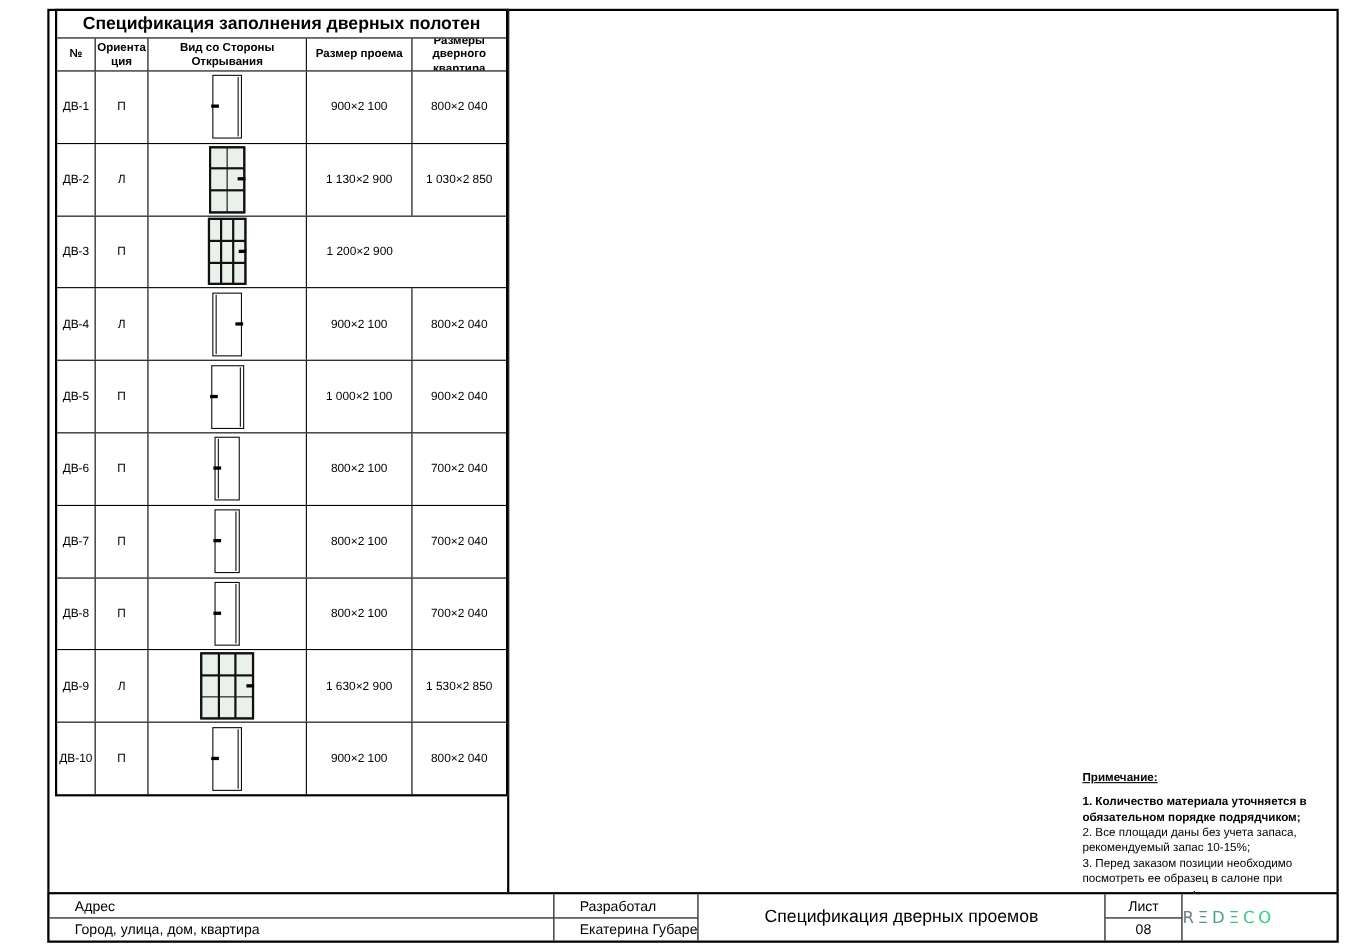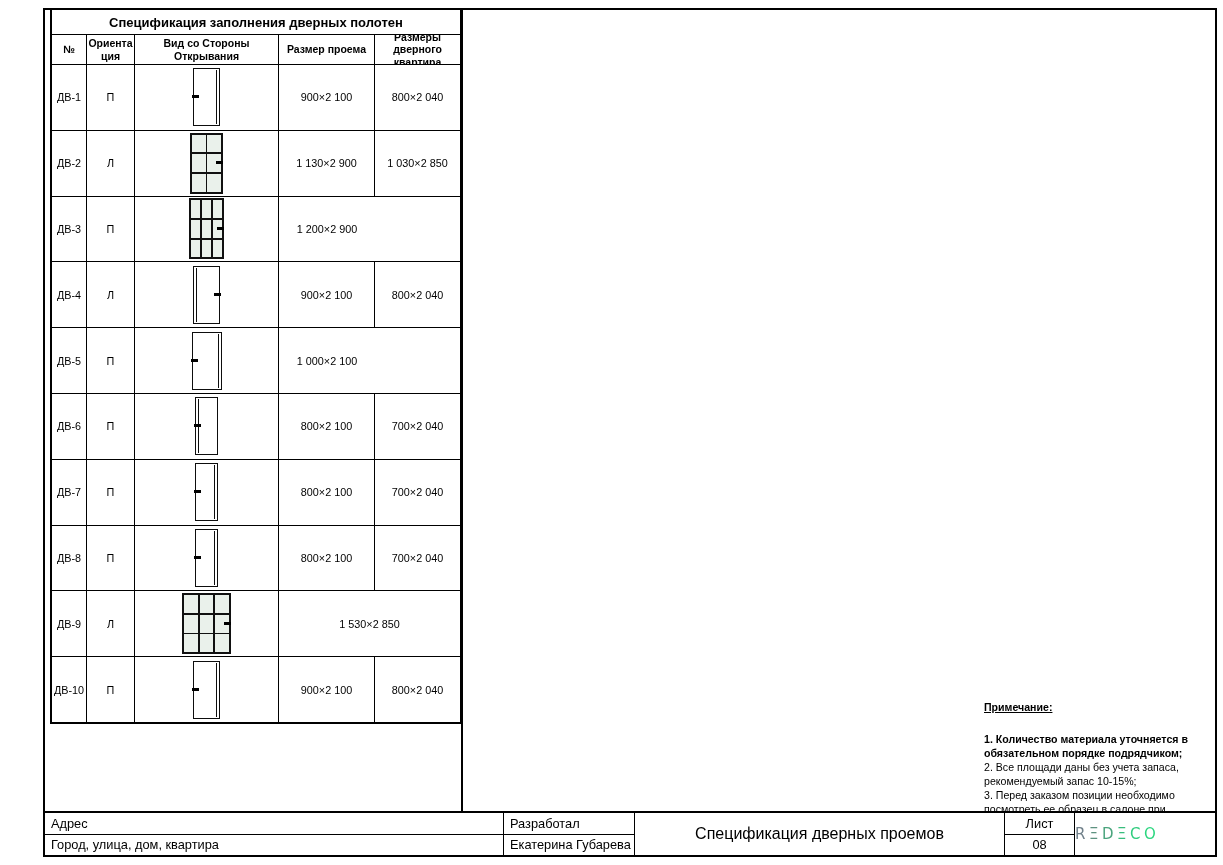--- a/index.html
+++ b/index.html
@@ -10,21 +10,21 @@
   }
   
   .frame{position:absolute;left:43px;top:8px;width:1174px;height:849px;
     border:2px solid #000;box-sizing:border-box;}
   .divider{position:absolute;left:461px;top:8px;height:803px;border-left:2px solid #000;}
 
   
   .spec-table{position:absolute;left:50px;top:8px;width:412px;
     border:2px solid #000;box-sizing:border-box;background:#fff;}
   .t-title{height:24px;display:flex;align-items:center;justify-content:center;
-    font-weight:bold;font-size:13px;border-bottom:1.5px solid #000;}
+    font-weight:bold;font-size:16px;border-bottom:1.5px solid #000;}
   .t-head{display:flex;height:29px;border-bottom:1.5px solid #000;}
   .t-head .c{display:flex;align-items:center;justify-content:center;text-align:center;
     font-weight:bold;font-size:10.5px;line-height:1.15;border-right:1.5px solid #000;
     box-sizing:border-box;height:100%;overflow:hidden;}
   .t-head .c:last-child,.t-row .c:last-child{border-right:none;}
   .c1{width:35px;text-align:center;}.c2{width:48px;overflow-wrap:anywhere;}.c3{width:144px;}
   .c4{width:96px;}.c5{flex:1;}
   .t-row{display:flex;height:64.8px;border-bottom:1.5px solid #000;}
   .t-row:last-child{border-bottom:none;}
   .t-row .c{display:flex;align-items:center;justify-content:center;
@@ -36,29 +36,29 @@
   .door-solid .hinge{position:absolute;top:1px;bottom:1px;width:1px;background:#0d0d0d;}
   .hinge.right{right:2px;} .hinge.left{left:2px;}
   .handle{position:absolute;top:50%;width:7px;height:3px;margin-top:-2px;background:#000;z-index:2;}
   .handle.left{left:-2px;} .handle.right{right:-2px;}
   .door-glass{display:grid;gap:1.8px;background:#111;border:2.8px solid #111;
     box-sizing:border-box;position:relative;}
   .pane{background:#eaf1eb;}
 
   
   .notes{position:absolute;left:984px;top:700px;width:224px;font-size:10.6px;line-height:1.33;}
-  .notes .n-title{font-weight:bold;text-decoration:underline;margin-bottom:18px;}
+  .notes .n-title{font-weight:bold;text-decoration:underline;margin-bottom:8px;}
   .notes .n-item.bold{font-weight:bold;}
 
   
   .tblock{position:absolute;left:43px;top:811px;width:1174px;height:46px;
     border:2px solid #000;box-sizing:border-box;display:flex;background:#fff;}
   .tb-sec{border-right:1.5px solid #000;box-sizing:border-box;display:flex;flex-direction:column;}
   .tb-sec:last-child{border-right:none;}
-  .tb-sec .r{flex:1;display:flex;align-items:center;padding-left:6px;font-size:12.8px;
+  .tb-sec .r{flex:1;display:flex;align-items:center;padding-left:23px;font-size:12.8px;
     border-bottom:1.5px solid #000;box-sizing:border-box;white-space:nowrap;overflow:hidden;}
   .tb-sec .r:last-child{border-bottom:none;}
   .tb-w1{width:459px;}.tb-w2{width:131px;justify-content:center;}.tb-w3{width:370px;display:flex;align-items:center;justify-content:center;}
   .tb-w4{width:70px;}.tb-w4 .r{justify-content:center;padding-left:0;}
   .tb-w5{flex:1;display:flex;align-items:flex-start;justify-content:center;}
   .logo{font-size:15px;letter-spacing:3.5px;font-weight:400;}
   .logo span{font-family:"DejaVu Sans", sans-serif;}
 </style>
 </head>
 <body>
@@ -139,20 +139,21 @@
       <div class="t-row">
         <div class="c c1">ДВ-5</div>
         <div class="c c2">П</div>
         <div class="c c3">
           <div class="door-solid" style="width: 30px; height: 58px;">
             <div class="hinge right"></div>
             <div class="handle left"></div>
           </div>
         </div>
         <div class="c c4">1 000×2 100</div>
+        <div class="c c5">900×2 040</div>
       </div>
       <div class="t-row">
         <div class="c c1">ДВ-6</div>
         <div class="c c2">П</div>
         <div class="c c3">
           <div class="door-solid" style="width: 23px; height: 58px;">
             <div class="hinge left"></div>
             <div class="handle left"></div>
           </div>
         </div>
@@ -193,20 +194,21 @@
             <div class="pane"></div>
             <div class="pane"></div>
             <div class="pane"></div>
             <div class="pane"></div>
             <div class="pane"></div>
             <div class="pane"></div>
             <div class="pane"></div>
             <div class="handle right"></div>
           </div>
         </div>
+        <div class="c c4">1 630×2 900</div>
         <div class="c c5">1 530×2 850</div>
       </div>
       <div class="t-row">
         <div class="c c1">ДВ-10</div>
         <div class="c c2">П</div>
         <div class="c c3">
           <div class="door-solid" style="width: 27px; height: 58px;">
             <div class="hinge right"></div>
             <div class="handle left"></div>
           </div>

